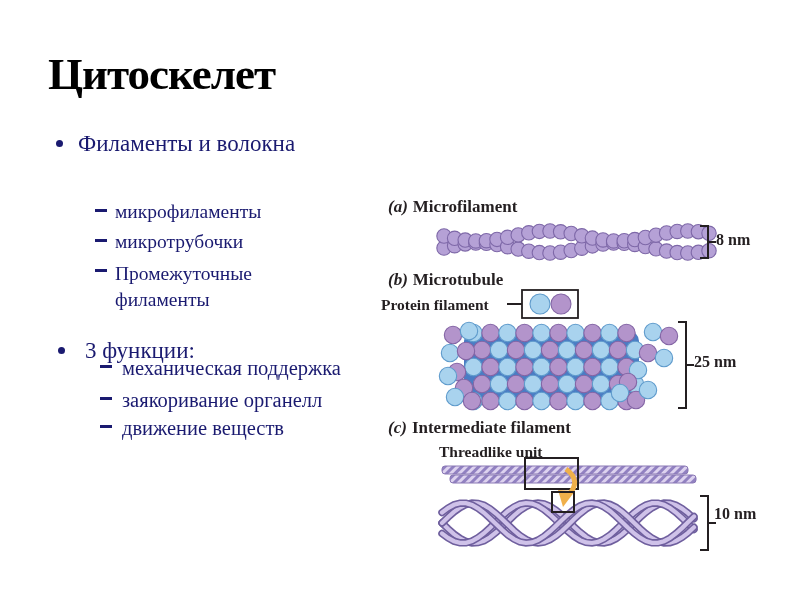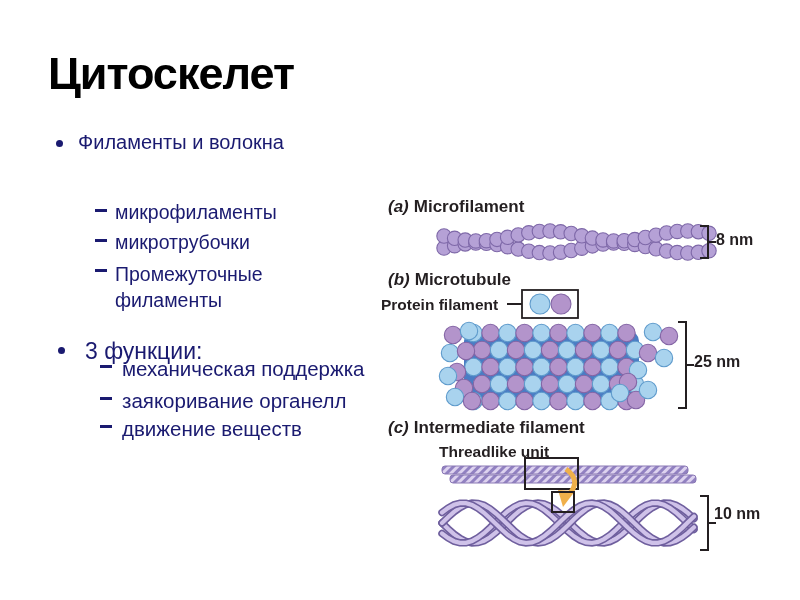--- a/index.html
+++ b/index.html
@@ -1,27 +1,27 @@
 <!DOCTYPE html>
 <html style="--text-navy: #1a1a70; --label-ink: #241f21; --bead-purple: #b5a1d6; --bead-blue: #a9d3ee; --bead-mauve: #b394cb; --tubule-core: #4a7cc4; --strand-purple: #cfc2e9; --arrow-orange: #f0b04a;"><head>
 <meta charset="utf-8">
 <style>
   html,body{margin:0;padding:0;}
   body{width:800px;height:600px;background:#ffffff;overflow:hidden;
        font-family:"Liberation Sans",sans-serif;}
-  .slide{position:relative;width:800px;height:516px;background:#fff;}
+  .slide{position:relative;width:800px;height:516px;background:#fff;font-family:Liberation Serif, serif;}
 
   
   .title{position:absolute;left:48px;top:48px;margin:0;
          font-size:45px;font-weight:bold;color:#000;letter-spacing:-1px;}
 
   
   .li{position:absolute;display:flex;align-items:flex-start;color:var(--text-navy);}
   .li .txt{display:block;}
-  .l1{font-size:20px;}
+  .l1{font-size:23px;}
   .l1 .mark{width:28px;flex:0 0 28px;position:relative;}
   .l1 .mark::after{content:"";position:absolute;left:6px;top:9px;width:7px;height:7px;
                    border-radius:50%;background:var(--text-navy);}
   .l1b{font-size:23px;margin-top:20px;}
   .l1b .mark{width:33px;flex:0 0 33px;}
   .l2{font-size:19.5px;}
   .l2 .mark{width:20px;flex:0 0 20px;position:relative;}
   .l2 .mark::after{content:"";position:absolute;left:0px;top:8px;width:12px;height:2.5px;
                    background:var(--text-navy);}
   .l2b{font-size:20.5px;}

